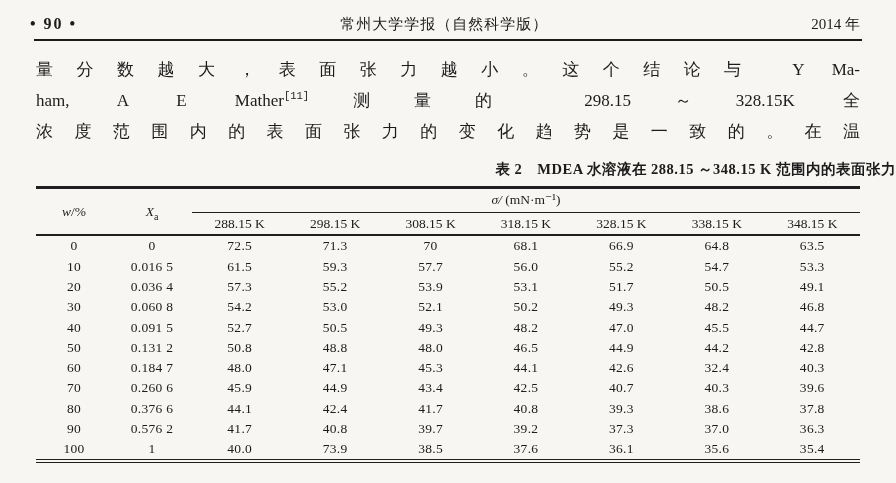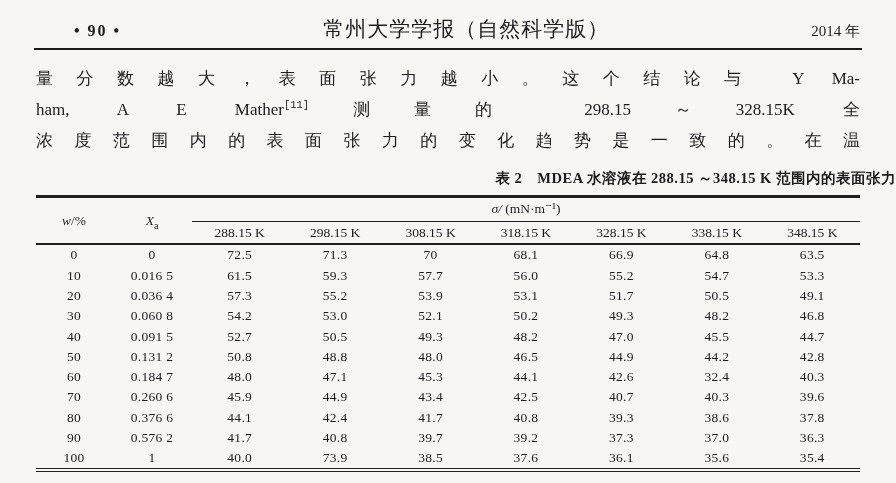--- a/index.html
+++ b/index.html
@@ -10,24 +10,23 @@
     font-family: "Liberation Serif", "DejaVu Serif", serif;
     color: #1c1c1c;
   }
   .page { width: 896px; height: 483px; position: relative; }
 
   
   .running-head {
     display: flex; justify-content: space-between; align-items: baseline;
     padding: 15px 36px 5px 30px;
     font-size: 15px;
-    margin-left: 44px;
   }
   .page-number { font-weight: bold; font-size: 16px; letter-spacing: 2px; }
-  .journal-title { font-size: 21px; letter-spacing: 1px; }
+  .journal-title { font-size: 15px; letter-spacing: 1px; }
   .year { font-size: 15px; }
   .head-rule { margin: 0 34px; border-top: 2.5px solid #1b1b1b; height: 0; }
 
   
   .columns { display: flex; gap: 28px; padding: 13px 36px 0 36px; }
   .col { flex: 1; font-size: 17px; line-height: 31px; }
   .tline { text-align: justify; text-align-last: justify; white-space: nowrap; }
   .tline.no-just { text-align-last: left; }
   sup.cite { font-size: 10.5px; vertical-align: super; line-height: 0; font-family: Liberation Mono, monospace; }
 

